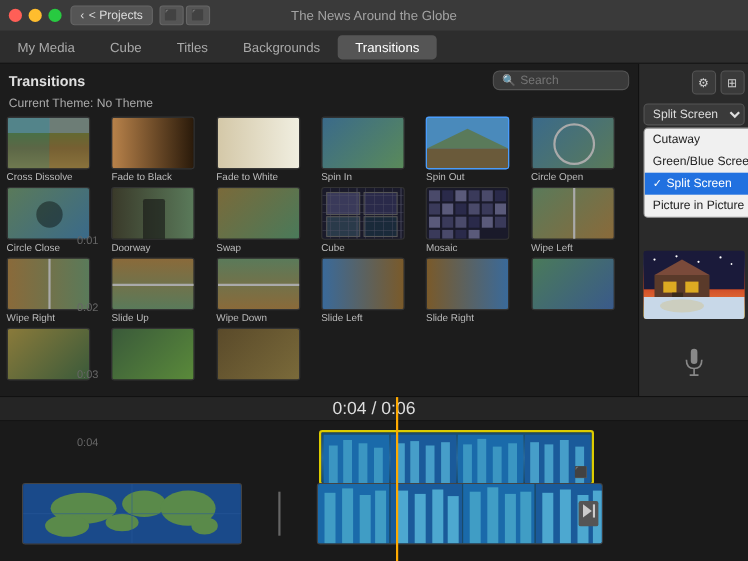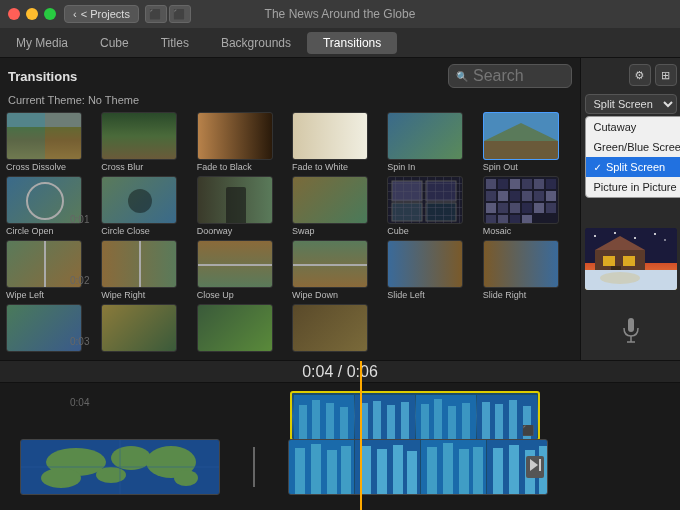--- a/index.html
+++ b/index.html
@@ -115,21 +115,21 @@
       border-radius: 6px;
       padding: 2px 8px;
       gap: 4px;
     }
     .search-icon { font-size: 10px; color: #888; }
     .search-input {
       background: transparent;
       border: none;
       outline: none;
       color: #ccc;
-      font-size: 16px;
+      font-size: 11px;
       width: 90px;
     }
     .theme-label {
       font-size: 11px;
       color: #aaa;
       margin-bottom: 6px;
       padding: 0 2px;
     }
 
     
@@ -390,24 +390,20 @@
     <div class="thumbnails-grid">
 
       <div class="thumb-item">
         <div class="thumb-img forest-bg">
           <svg width="76" height="48" style="position:absolute;top:0;left:0;opacity:0.4">
               <rect x="0" y="0" width="38" height="48" fill="#4a7a5a"></rect>
               <rect x="38" y="0" width="38" height="48" fill="#8a6a2a"></rect>
             </svg>
         </div>
         <span class="thumb-label">Cross Dissolve</span>
-      </div>
-      <div class="thumb-item">
-        <div class="thumb-img dark-forest"></div>
-        <span class="thumb-label">Cross Blur</span>
       </div>
       <div class="thumb-item">
         <div class="thumb-img" style="background:linear-gradient(to right,#b8824a,#2a1a0a);"></div>
         <span class="thumb-label">Fade to Black</span>
       </div>
       <div class="thumb-item">
         <div class="thumb-img" style="background:linear-gradient(to right,#d4c8a8,#f0eee0);"></div>
         <span class="thumb-label">Fade to White</span>
       </div>
       <div class="thumb-item">
@@ -510,21 +506,21 @@
             </svg>
         </div>
         <span class="thumb-label">Wipe Right</span>
       </div>
       <div class="thumb-item">
         <div class="thumb-img" style="background:linear-gradient(to bottom,#8a6a3a,#5a7a5a);">
           <svg width="76" height="48" style="position:absolute;top:0;left:0">
               <line x1="0" y1="24" x2="76" y2="24" stroke="#aaa" stroke-width="2"></line>
             </svg>
         </div>
-        <span class="thumb-label">Close Up</span>
+        <span class="thumb-label">Slide Up</span>
       </div>
       <div class="thumb-item">
         <div class="thumb-img" style="background:linear-gradient(to top,#8a6a3a,#5a7a5a);">
           <svg width="76" height="48" style="position:absolute;top:0;left:0">
               <line x1="0" y1="24" x2="76" y2="24" stroke="#aaa" stroke-width="2"></line>
             </svg>
         </div>
         <span class="thumb-label">Wipe Down</span>
       </div>
       <div class="thumb-item">

